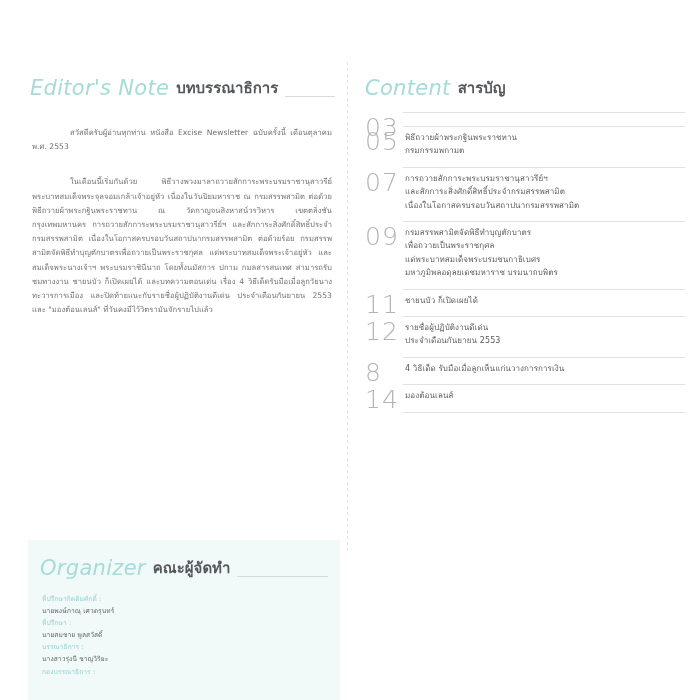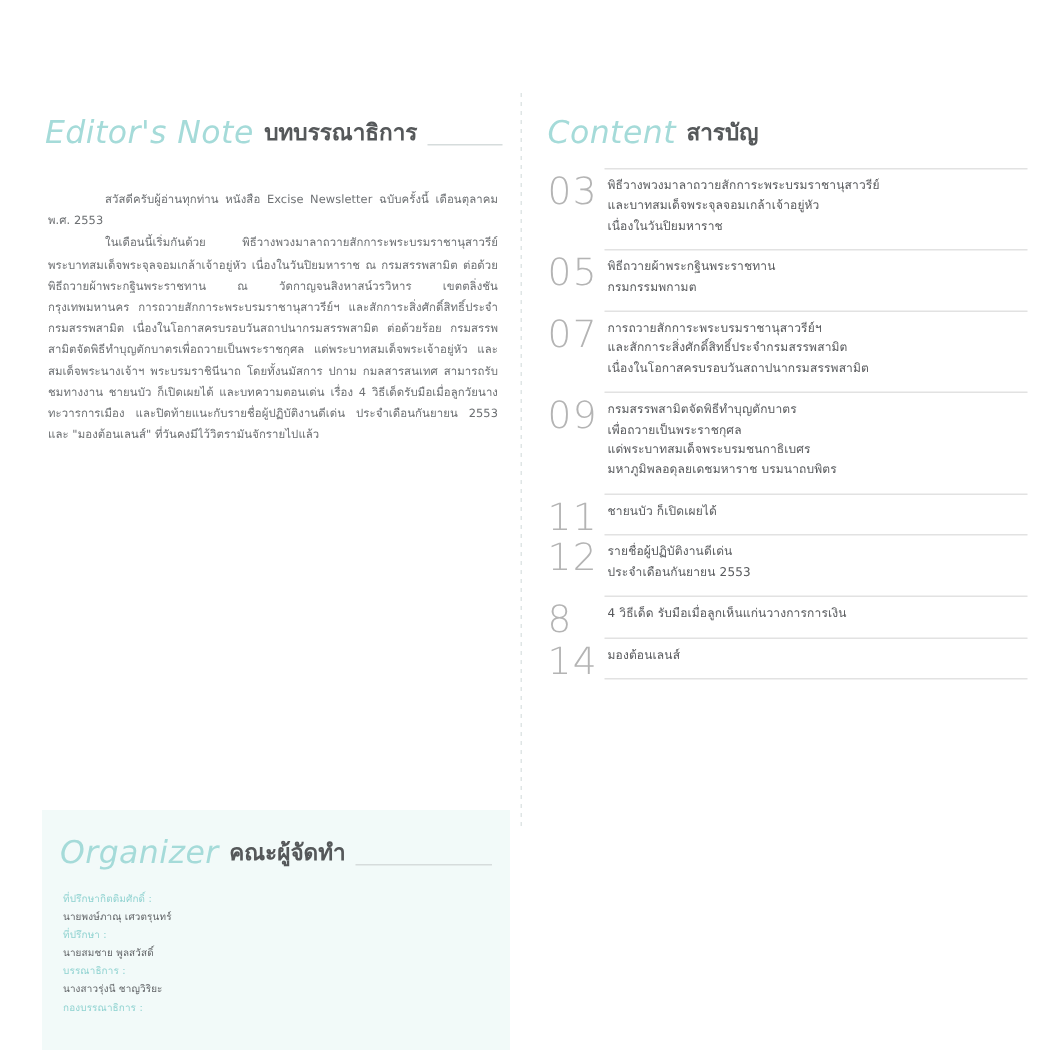--- a/index.html
+++ b/index.html
@@ -57,21 +57,21 @@
   .editor-body {
     position:absolute;
     left:32px; top:126px;
     width:300px;
     font-size:7.6px;
     line-height:14.2px;
     color:#6d7073;
     text-align:justify;
     letter-spacing:.05px;
   }
-  .editor-body p { margin-bottom:1px; text-indent:38px; }
+  .editor-body p { margin-bottom:21px; text-indent:38px; }
   .editor-body p:last-child { margin-bottom:16px; }
 
   .editor-sign {
     position:absolute;
     left:32px; top:470px;
     width:300px;
     text-align:right;
     font-size:9px;
     color:#9ed6d4;
     letter-spacing:.2px;
@@ -181,25 +181,20 @@
 
     <div class="section-head" id="content-head">
       <span class="head-en">Content</span>
       <span class="head-th">สารบัญ</span>
       <span class="head-rule"></span>
     </div>
 
     <div class="toc" id="toc">
         <div class="toc-item">
           <div class="toc-num">03</div>
-          <div class="toc-text">
-            <div>พิธีวางพวงมาลาถวายสักการะพระบรมราชานุสาวรีย์</div>
-            <div>และบาทสมเด็จพระจุลจอมเกล้าเจ้าอยู่หัว</div>
-            <div>เนื่องในวันปิยมหาราช</div>
-          </div>
         </div>
         <div class="toc-item">
           <div class="toc-num">05</div>
           <div class="toc-text">
             <div>พิธีถวายผ้าพระกฐินพระราชทาน</div>
             <div>กรมกรรมพกามต</div>
           </div>
         </div>
         <div class="toc-item">
           <div class="toc-num">07</div>

